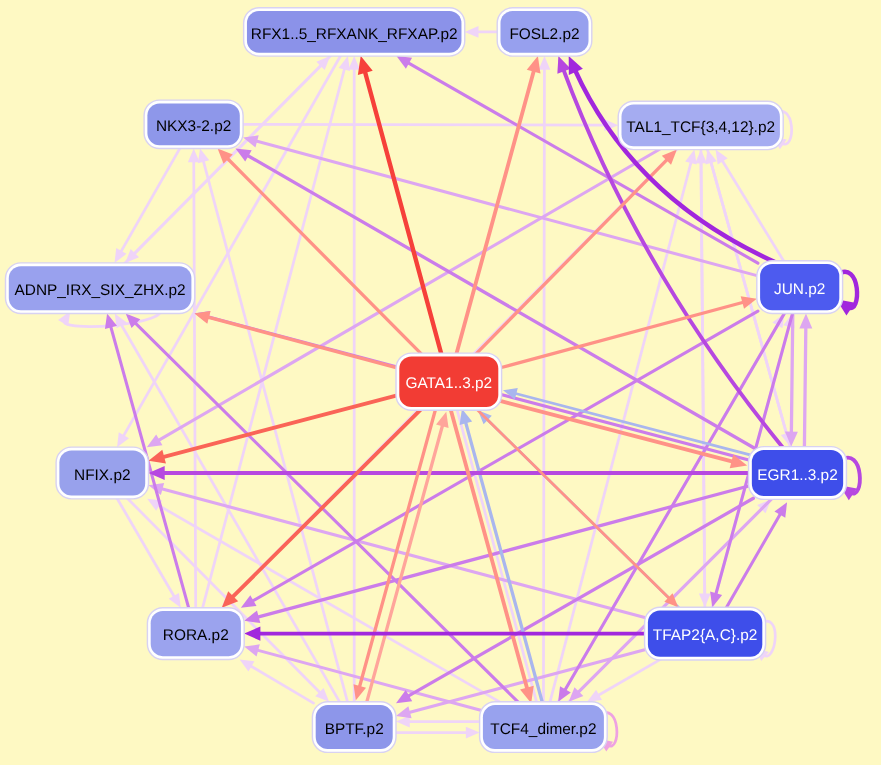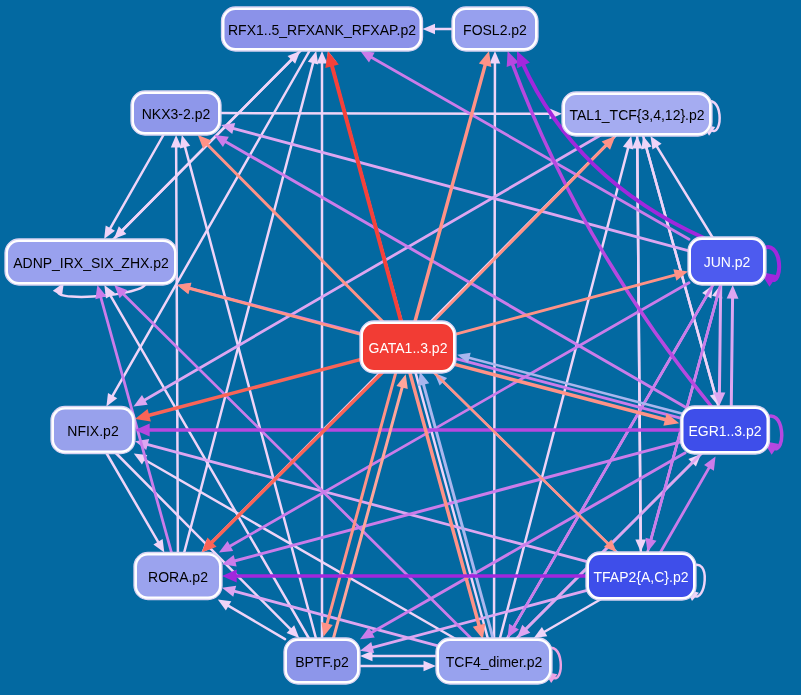--- a/index.html
+++ b/index.html
@@ -1,16 +1,16 @@
 <!DOCTYPE html>
 <html><head>
 <meta charset="utf-8">
 <style>
   html,body{margin:0;padding:0;background:#ffffff;}
-  #stage{position:relative;width:801px;height:695px;background:#0369a1;overflow:hidden;}
+  #stage{position:relative;width:801px;height:695px;background:#fef9c3;overflow:hidden;}
   svg text.node-label{
     font-family:"Liberation Sans", sans-serif;
     font-size:14px;
   }
   svg .node-outer{stroke:#d8d2f2;stroke-width:1.3;fill:#ffffff;}
   svg .edge-line{fill:none;stroke-linecap:round;}
 </style>
 </head>
 <body>
 

